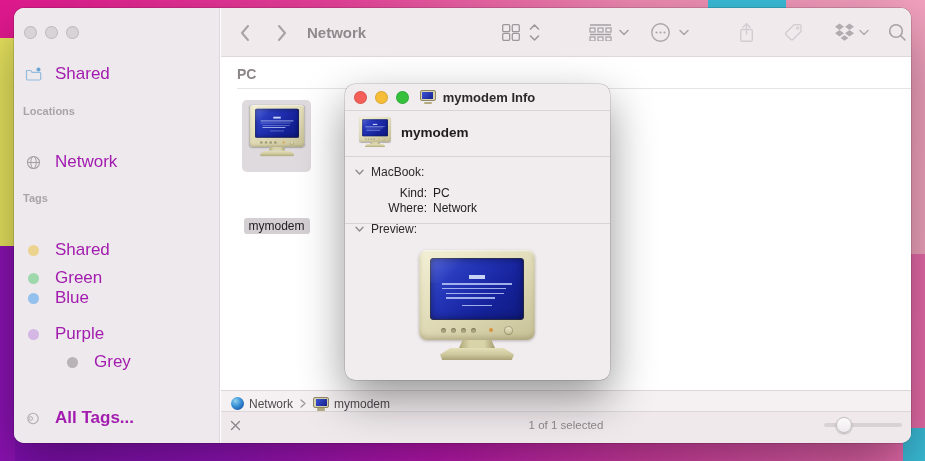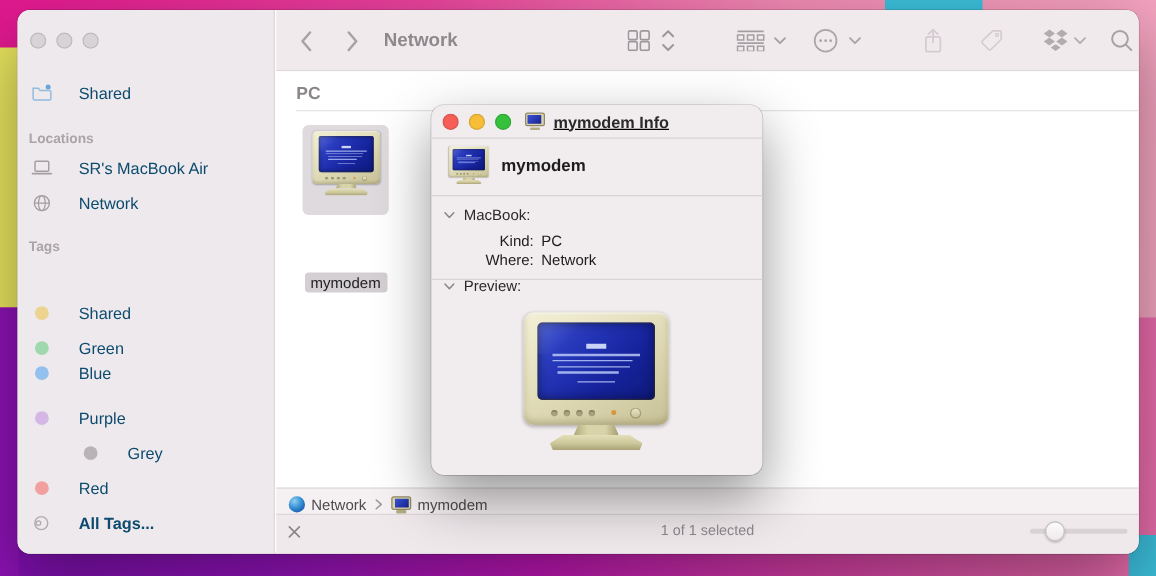--- a/index.html
+++ b/index.html
@@ -22,21 +22,21 @@
       border-radius:10px; overflow:hidden; box-shadow:0 22px 55px rgba(0,0,0,.38), 0 0 0 .5px rgba(0,0,0,.25);
       background:#fff; z-index:1; }
 
   .sidebar { position:absolute; left:0; top:0; bottom:0; width:206px;
       background:#eee9ec; border-right:1px solid #ddd7da; }
   .traffic-lights { position:absolute; left:10px; top:18px; display:flex; gap:8px; }
   .tl { width:13px; height:13px; border-radius:50%; border:.5px solid rgba(0,0,0,.12); }
 
   .side-item { position:absolute; left:0; width:100%; height:22px; display:flex; align-items:center; padding-left:9px; }
   .side-item .icn { width:20px; display:flex; justify-content:center; }
-  .side-item .lbl { margin-left:20px; font-size:13px; color:#0c4a6e; }
+  .side-item .lbl { margin-left:12px; font-size:17px; color:#a21caf; }
   .side-header { position:absolute; left:9px; font-size:11px; font-weight:bold; color:#aaa4a8; }
   .tag-dot { width:11px; height:11px; border-radius:50%; }
 
   .main { position:absolute; left:207px; top:0; right:0; bottom:0; }
   .toolbar { position:absolute; left:0; top:0; right:0; height:49px; background:#f0eaed;
       border-bottom:1px solid #ded8db; }
   .tb { position:absolute; top:0; height:49px; display:flex; align-items:center; }
   .tb-title { font-size:15px; font-weight:bold; color:#8f898d; }
 
   .content { position:absolute; left:0; top:49px; right:0; bottom:53px; background:#ffffff; }
@@ -63,21 +63,21 @@
   .zoom-thumb { position:absolute; left:12px; top:-6px; width:16px; height:16px; border-radius:50%;
       background:linear-gradient(#fdfbfc,#efeaed); border:.5px solid #c6c0c4; box-shadow:0 1px 2px rgba(0,0,0,.25); }
 
   
   .info-window { position:absolute; left:345px; top:84px; width:265px; height:296px;
       background:#f1ecee; border-radius:10px; z-index:10;
       box-shadow:0 18px 45px rgba(0,0,0,.42), 0 0 0 .5px rgba(0,0,0,.22); }
   .info-titlebar { position:absolute; left:0; top:0; right:0; height:27px; border-bottom:1px solid #d9d3d6;
       display:flex; align-items:center; }
   .info-tl { display:flex; gap:8px; margin-left:9px; }
-  .info-title-group { position:absolute; left:0; right:0; display:flex; justify-content:center; align-items:center; gap:7px;text-decoration:underline; }
+  .info-title-group { position:absolute; left:0; right:0; display:flex; justify-content:center; align-items:center; gap:7px; }
   .info-title { font-size:13px; font-weight:bold; color:#2b2a2b; }
   .info-header { position:absolute; left:0; top:27px; right:0; height:46px; border-bottom:1px solid #d9d3d6; }
   .info-name { position:absolute; left:56px; top:14px; font-size:13.5px; font-weight:bold; color:#1e1d1e; }
   .sect-header { position:absolute; left:10px; display:flex; align-items:center; gap:7px;
       font-size:12px; color:#2b2a2b; }
   .info-row { position:absolute; left:0; width:100%; font-size:12px; color:#1e1d1e; }
   .info-row .rlabel { position:absolute; left:0; width:82px; text-align:right; }
   .info-row .rvalue { position:absolute; left:88px; }
   .sect-divider { position:absolute; left:0; right:0; height:1px; background:#d9d3d6; }
 
@@ -154,29 +154,20 @@
         <svg width="17" height="14" viewBox="0 0 17 14">
           <path d="M1.5 3.5 h4.2 l1.4 1.8 h7.4 a1.2 1.2 0 0 1 1.2 1.2 v5.3 a1.2 1.2 0 0 1 -1.2 1.2 h-11.8 a1.2 1.2 0 0 1 -1.2 -1.2 z" fill="none" stroke="#93bbdd" stroke-width="1.2"></path>
           <circle cx="13.5" cy="2.6" r="2" fill="#6aa4d6"></circle>
         </svg>
       </span>
       <span class="lbl">Shared</span>
     </div>
 
     <div class="side-header" style="top:97px;">Locations</div>
 
-    <div class="side-item" style="top:115px;">
-      <span class="icn">
-        <svg width="17" height="13" viewBox="0 0 17 13">
-          <rect x="3" y="1" width="11" height="8" rx="1" fill="none" stroke="#a49ea2" stroke-width="1.2"></rect>
-          <path d="M1 10.8 h15" stroke="#a49ea2" stroke-width="1.4" stroke-linecap="round"></path>
-        </svg>
-      </span>
-      <span class="lbl">SR's MacBook Air</span>
-    </div>
 
     <div class="side-item" style="top:143px;">
       <span class="icn">
         <svg width="15" height="15" viewBox="0 0 15 15">
           <circle cx="7.5" cy="7.5" r="6" fill="none" stroke="#a49ea2" stroke-width="1.1"></circle>
           <ellipse cx="7.5" cy="7.5" rx="2.7" ry="6" fill="none" stroke="#a49ea2" stroke-width="1"></ellipse>
           <path d="M1.5 7.5 h12" stroke="#a49ea2" stroke-width="1"></path>
         </svg>
       </span>
       <span class="lbl">Network</span>
@@ -206,26 +197,20 @@
       <span class="icn">
           <span class="tag-dot" style="background-color: rgb(212, 183, 229);"></span>
         </span>
       <span class="lbl">Purple</span>
     </div>
     <div class="side-item" style="top:343px;padding-left:48px;">
       <span class="icn">
           <span class="tag-dot" style="background-color: rgb(185, 179, 183);"></span>
         </span>
       <span class="lbl">Grey</span>
-    </div>
-    <div class="side-item" style="top:371px;">
-      <span class="icn">
-          <span class="tag-dot" style="background-color: rgb(242, 160, 157);"></span>
-        </span>
-      <span class="lbl">Red</span>
     </div>
 
     <div class="side-item" style="top:399px;font-weight:bold;">
       <span class="icn">
         <svg width="15" height="13" viewBox="0 0 15 13">
           <circle cx="7" cy="6.5" r="5.2" fill="none" stroke="#b1abaf" stroke-width="1.1"></circle>
           <circle cx="4.8" cy="6.5" r="1.8" fill="none" stroke="#b1abaf" stroke-width="1"></circle>
         </svg>
       </span>
       <span class="lbl">All Tags...</span>

